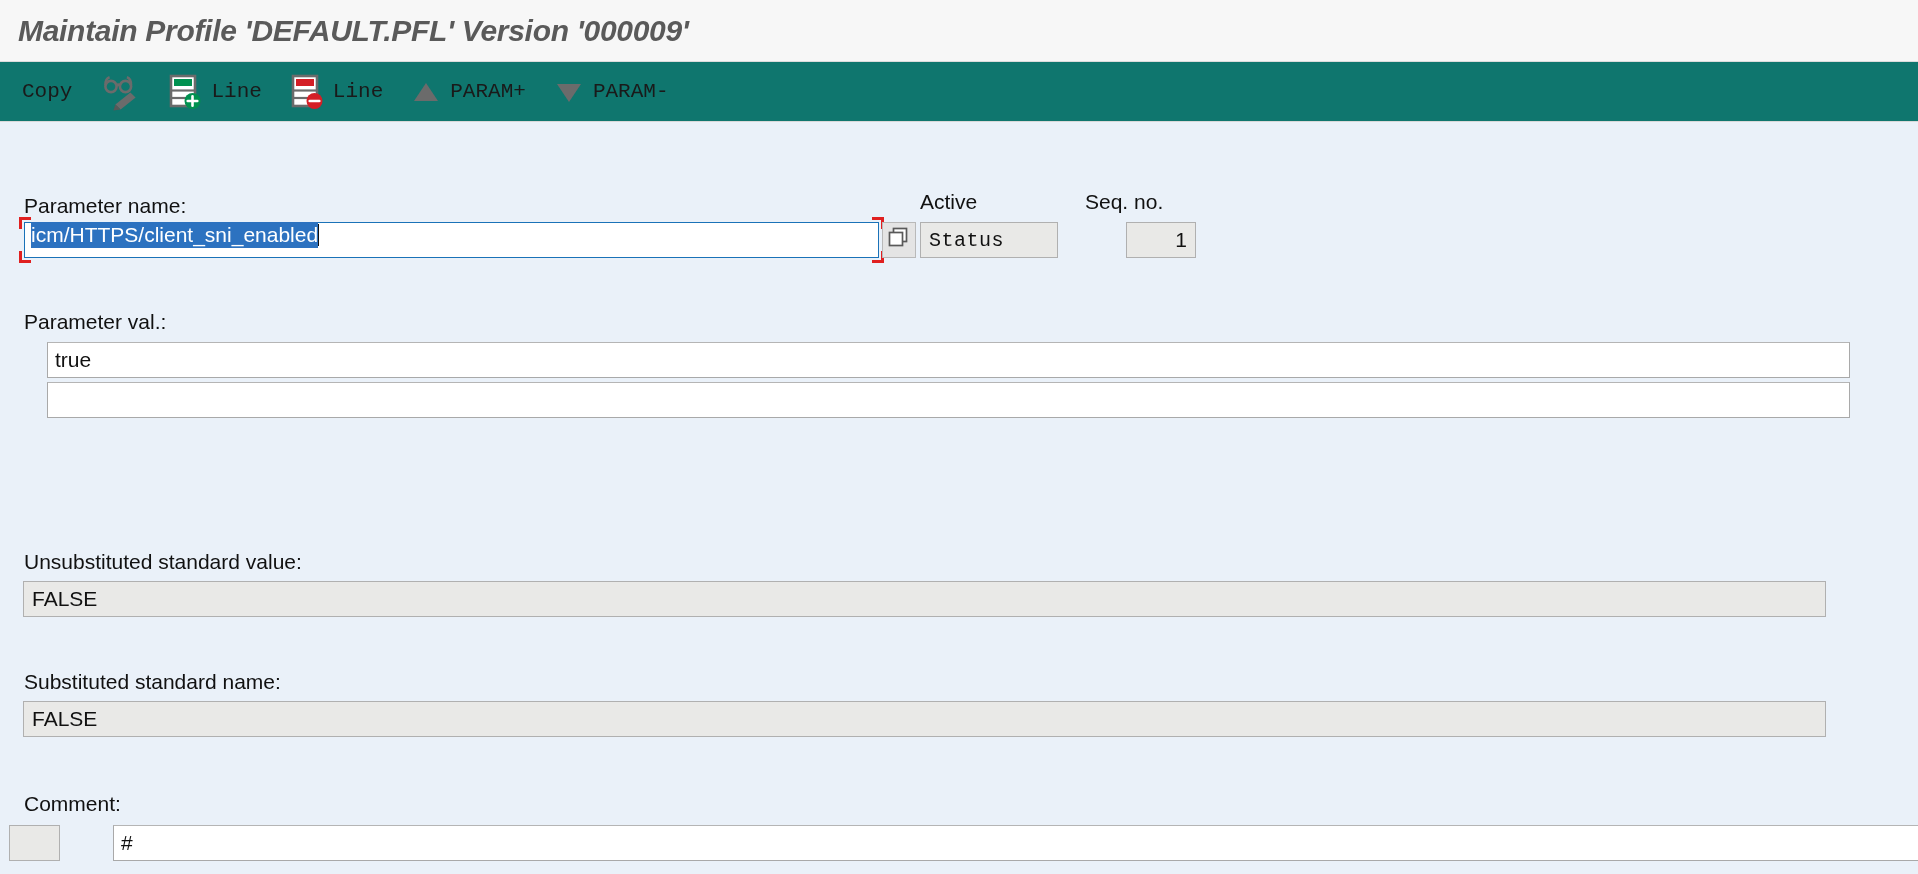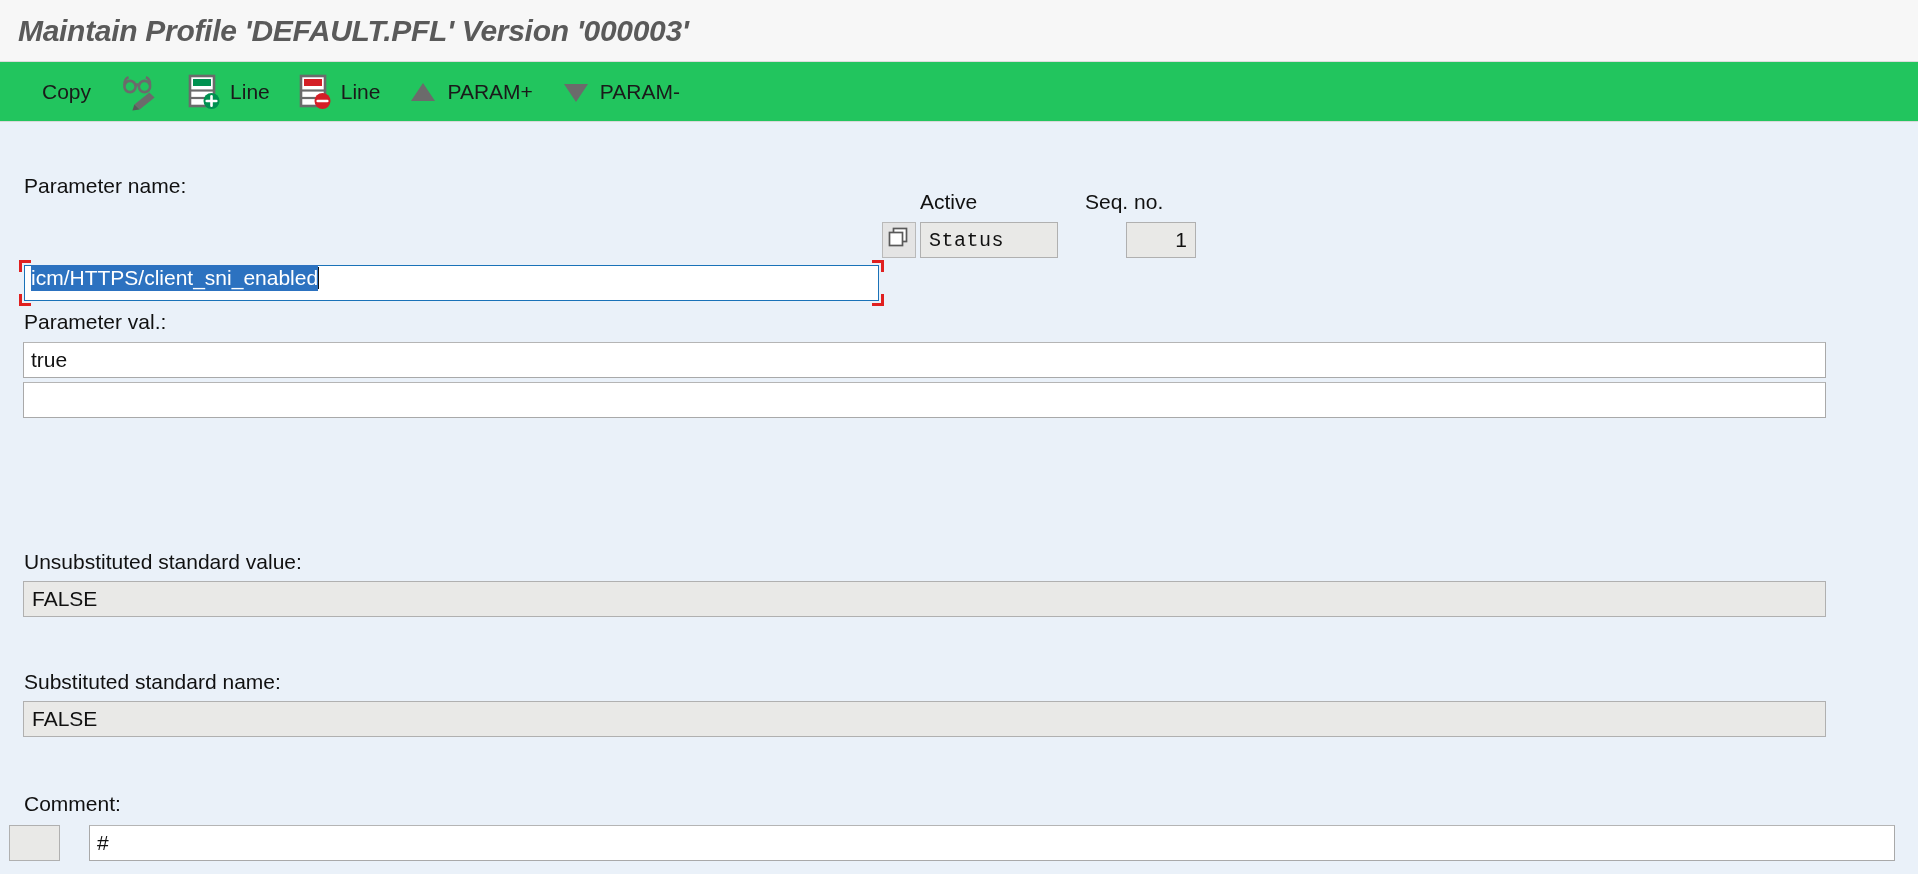--- a/index.html
+++ b/index.html
@@ -31,27 +31,28 @@
     font-style: italic;
     font-weight: bold;
     color: #5a5a5a;
     letter-spacing: -0.3px;
     white-space: nowrap;
   }
 
   
   .toolbar {
     height: 60px;
-    background: #22c55e;
+    background: #0f766e;
     border-bottom: 1px solid #d9d9d9;
     display: flex;
     align-items: center;
     box-sizing: border-box;
-    padding-left: 28px;
+    padding-left: 8px;
     gap: 0px;
+    font-family: Liberation Mono, monospace;
   }
   .tb-btn {
     height: 44px;
     display: flex;
     align-items: center;
     gap: 9px;
     padding: 0 14px;
     border-radius: 3px;
     cursor: pointer;
     user-select: none;
@@ -78,21 +79,20 @@
     position: absolute;
     font-size: 21px;
     color: #111;
     white-space: nowrap;
   }
 
   
   .req-wrap {
     position: absolute;
     box-sizing: border-box;
-    margin-top: 43px;
   }
   .corner {
     position: absolute;
     width: 9px;
     height: 9px;
     border-color: #e02020;
     border-style: solid;
     border-width: 0;
     pointer-events: none;
   }
@@ -130,20 +130,21 @@
     position: absolute;
     box-sizing: border-box;
     background: #ffffff;
     border: 1px solid #a9a9a9;
     border-top-color: #b5b5b5;
     font-size: 21px;
     color: #111;
     display: flex;
     align-items: center;
     padding: 0 7px;
+    margin-left: 24px;
   }
   .ro-box {
     position: absolute;
     box-sizing: border-box;
     background: #e9e9e7;
     border: 1px solid #b0b0b0;
     font-size: 21px;
     color: #111;
     display: flex;
     align-items: center;
@@ -164,21 +165,21 @@
     display: flex;
     align-items: center;
     justify-content: center;
     cursor: pointer;
   }
 </style>
 </head>
 <body>
 
 <div class="titlebar">
-  <div class="title-text">Maintain Profile 'DEFAULT.PFL' Version '000003'</div>
+  <div class="title-text">Maintain Profile 'DEFAULT.PFL' Version '000009'</div>
 </div>
 
 <div class="toolbar">
 
   <div class="tb-btn">
     <span class="tb-label">Copy</span>
   </div>
 
   <div class="tb-btn">
     <span class="tb-icon">
@@ -241,21 +242,21 @@
         <path d="M3 7 L27 7 L15 25 Z" fill="#6b6b6b"></path>
       </svg>
     </span>
     <span class="tb-label">PARAM-</span>
   </div>
 
 </div>
 
 <div class="content">
 
-  <div class="field-label" style="left:24px; top:52px;text-align:center;">Parameter name:</div>
+  <div class="field-label" style="left:24px; top:72px;text-align:center;">Parameter name:</div>
 
   <div class="req-wrap" style="left:24px; top:100px; width:855px; height:36px;">
     <span class="corner c-tl"></span>
     <span class="corner c-tr"></span>
     <span class="corner c-bl"></span>
     <span class="corner c-br"></span>
     <div class="txt-input">
       <span class="sel-text">icm/HTTPS/client_sni_enabled</span><span class="caret"></span>
     </div>
   </div>

